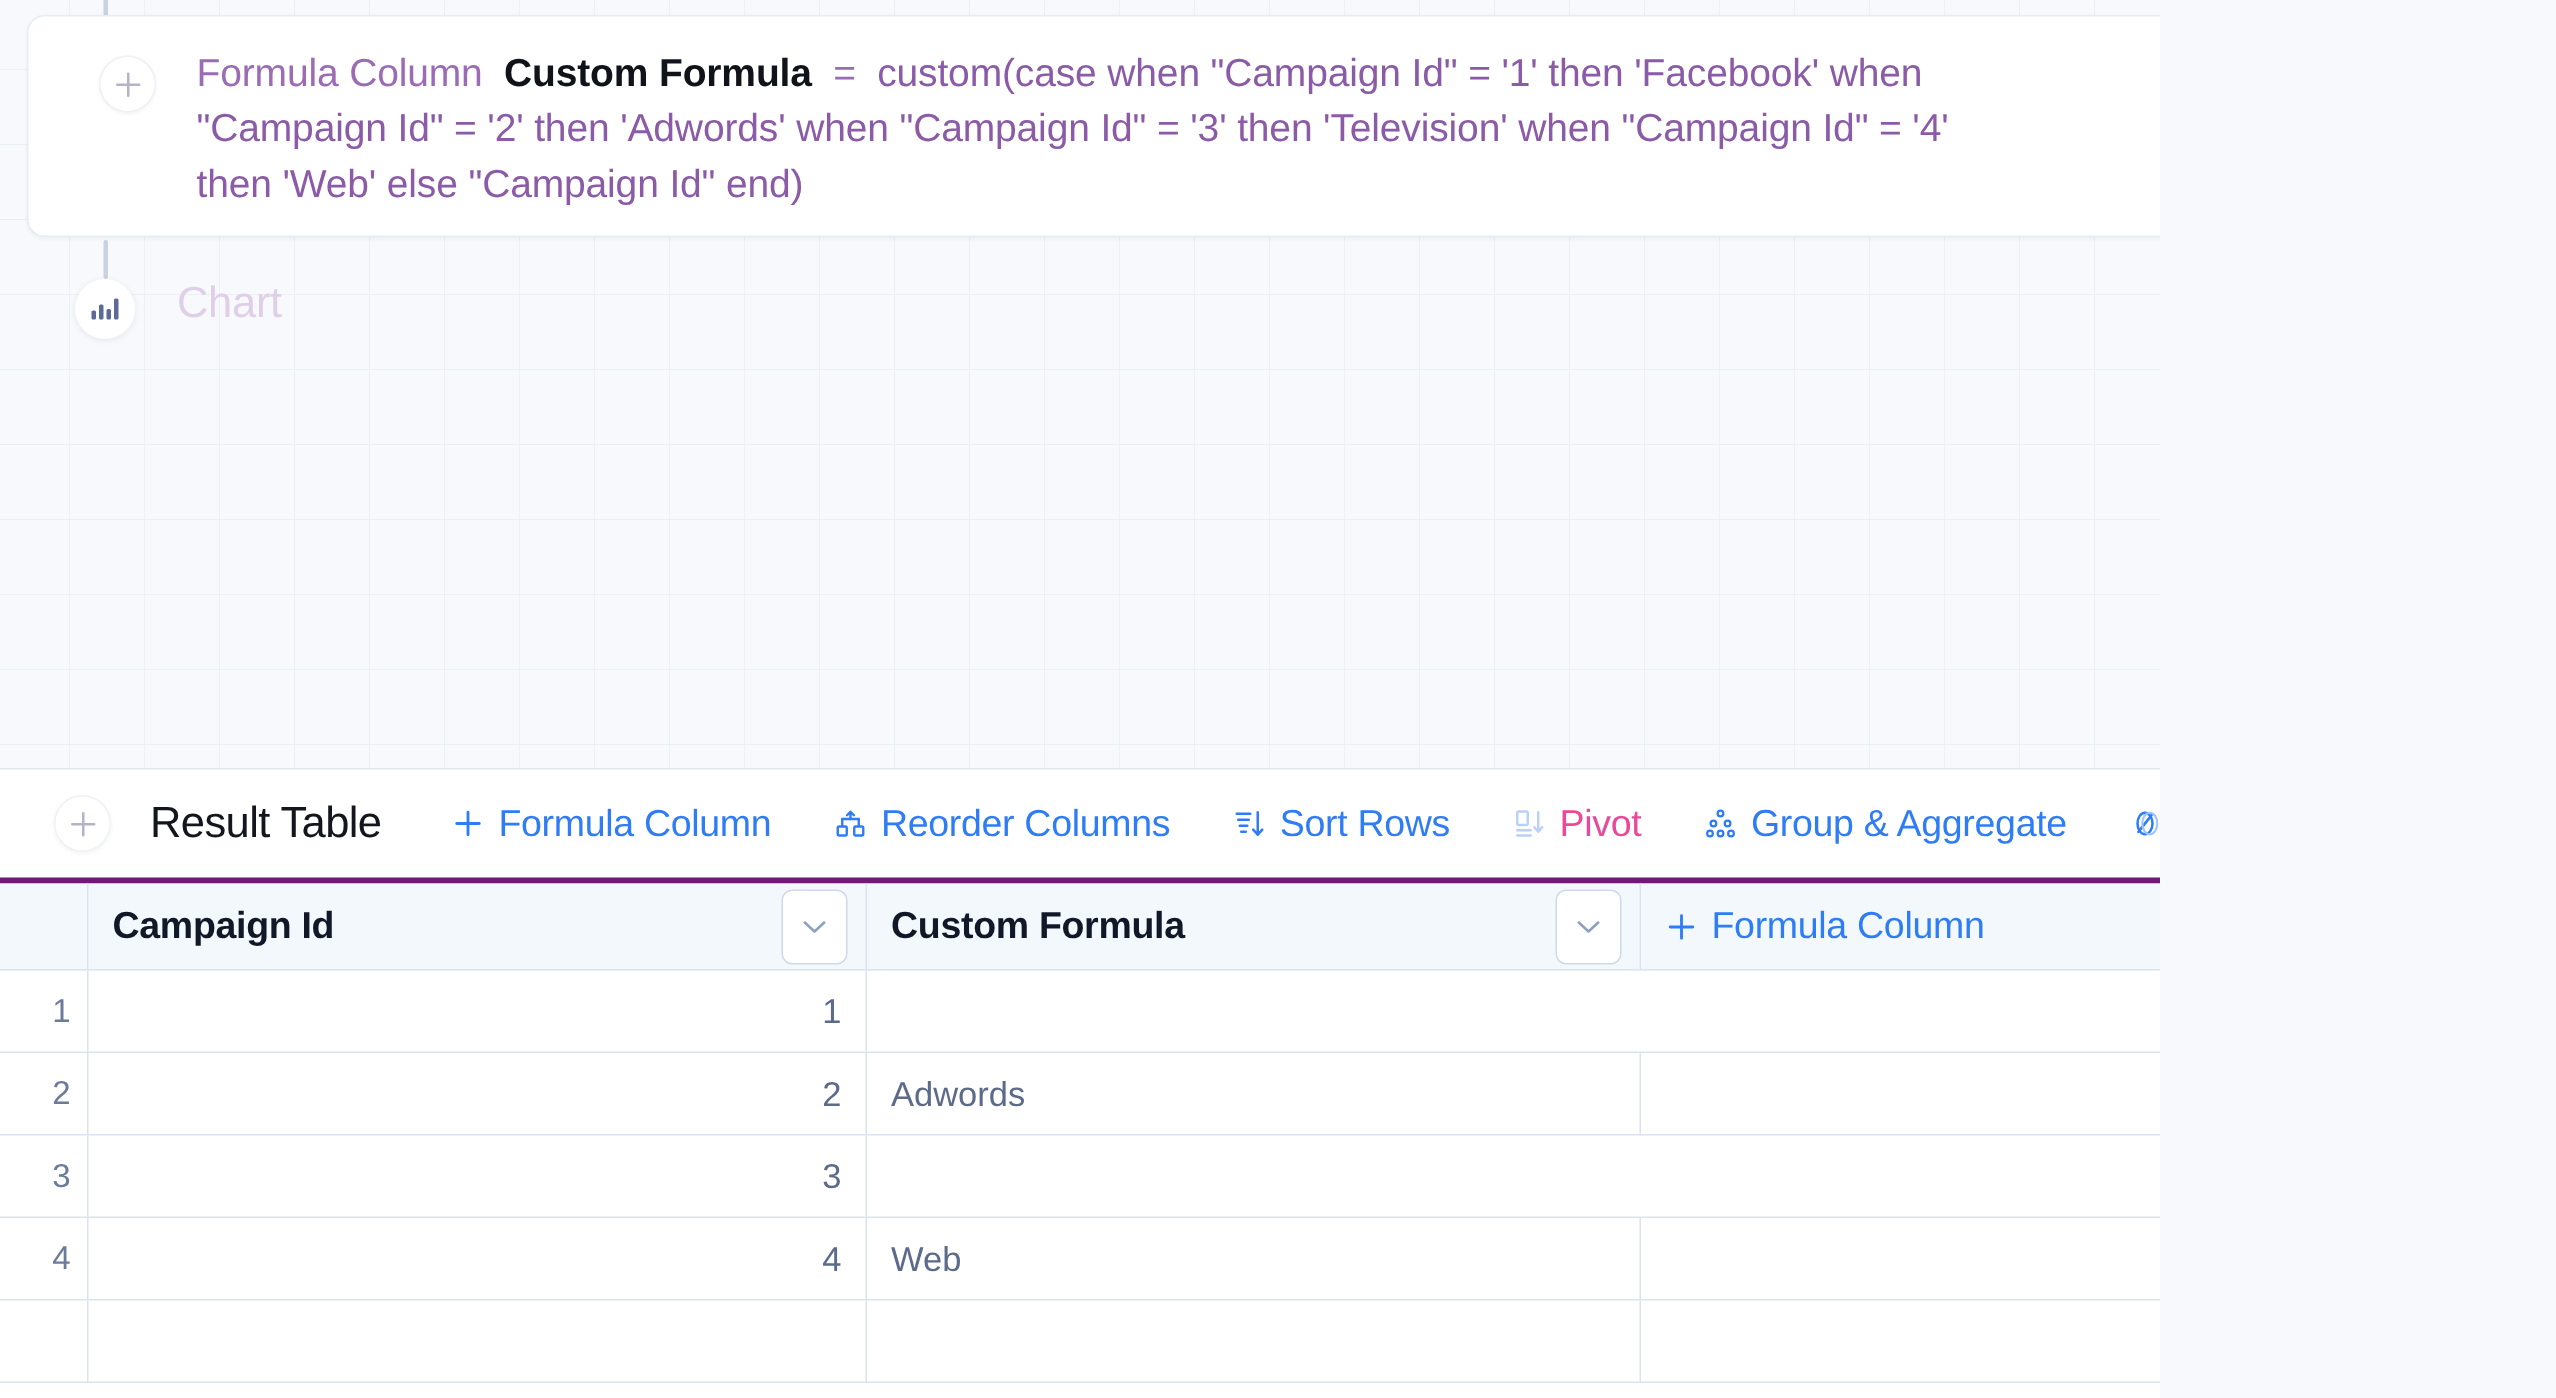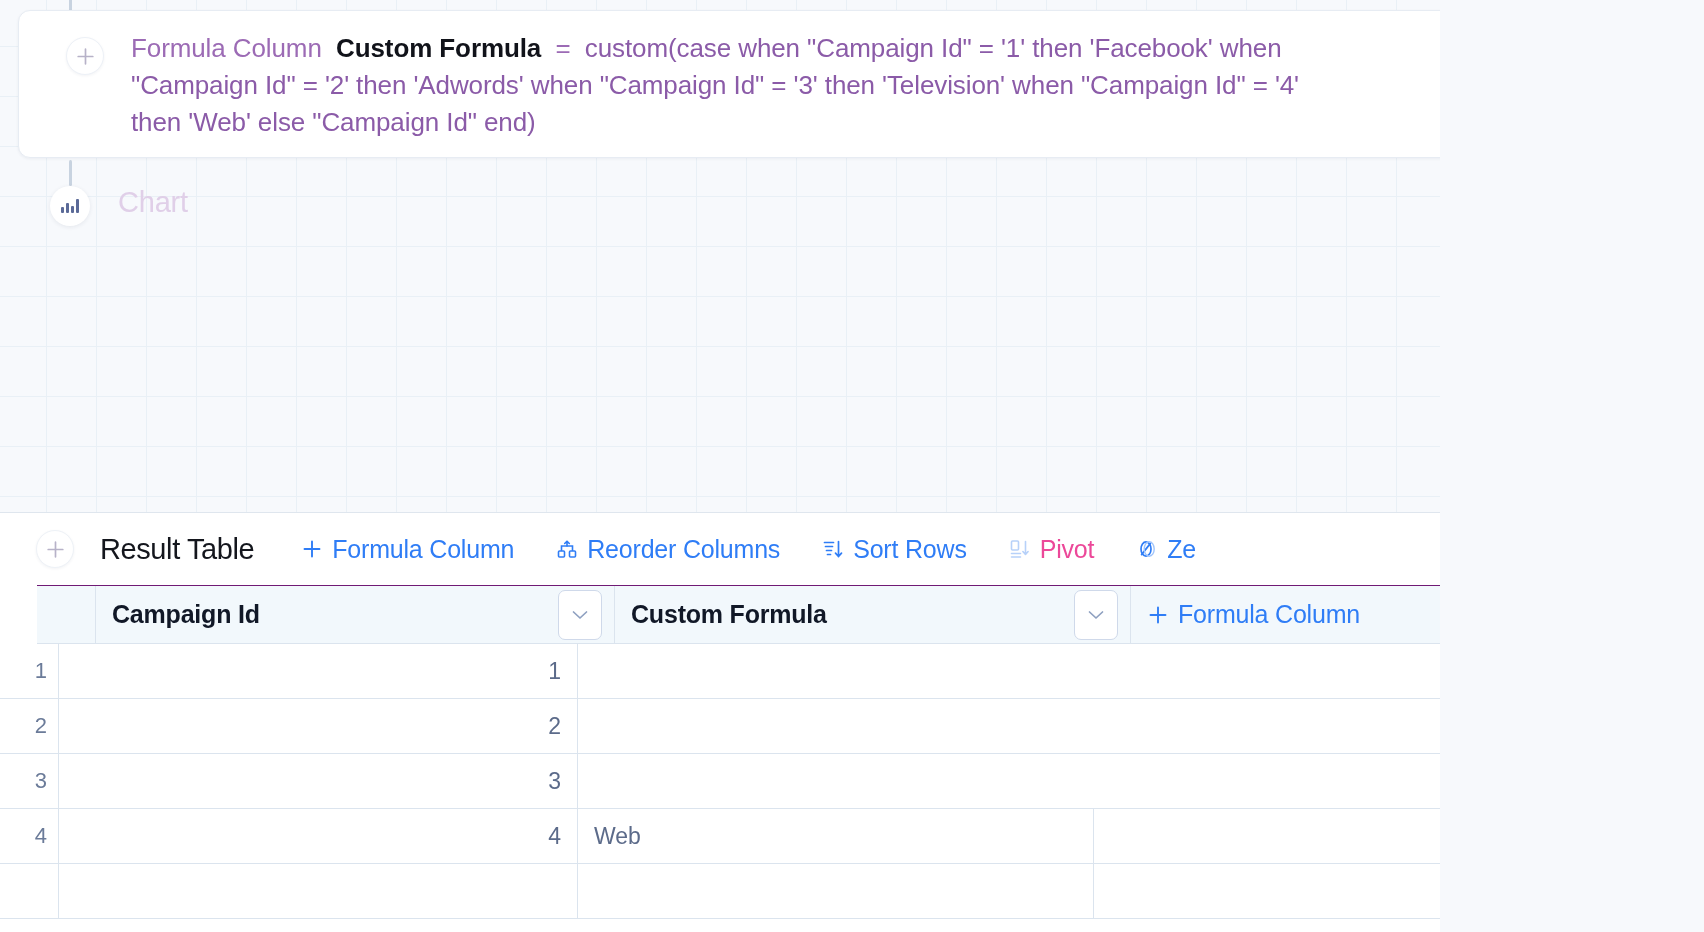--- a/index.html
+++ b/index.html
@@ -212,22 +212,21 @@
     padding: 0 16px;
     overflow: hidden;
   }
   .col-a { flex: 0 0 519px; justify-content: flex-end; }
   .col-b { flex: 0 0 516px; justify-content: flex-start; }
   .col-c { flex: 1 1 auto; justify-content: flex-start; }
 
   
   .grid-head {
     background: #f2f8fc;
-    border-top: 1px solid #701a75;
-    margin-left: 37px;
+    border-top: 4px solid #701a75;
   }
   .grid-head .g-rownum { background: #f2f8fc; border-bottom: 1px solid #dbe4ee; height: 58px; }
   .grid-head .g-cell {
     height: 58px;
     background: #f2f8fc;
     font-size: 25px;
     font-weight: 700;
     color: #111827;
     justify-content: flex-start;
     position: relative;
@@ -352,20 +351,31 @@
 
         <div class="rt-action disabled">
           <svg width="22" height="22" viewBox="0 0 22 22" fill="none">
             <rect x="2.5" y="3" width="7" height="9" rx="1" stroke="#b7d1f9" stroke-width="1.6"></rect>
             <path d="M2.5 15.5h9M2.5 19h9" stroke="#b7d1f9" stroke-width="1.6" stroke-linecap="round"></path>
             <path d="M16.5 3.5v13M16.5 16.5l-2.6-3M16.5 16.5l2.6-3" stroke="#b7d1f9" stroke-width="1.6" stroke-linecap="round" stroke-linejoin="round"></path>
           </svg>
           <span>Pivot</span>
         </div>
 
+        <div class="rt-action">
+          <svg width="22" height="22" viewBox="0 0 22 22" fill="none">
+            <circle cx="11" cy="4.3" r="1.9" stroke="#2f7df6" stroke-width="1.5"></circle>
+            <circle cx="6.3" cy="11" r="1.9" stroke="#2f7df6" stroke-width="1.5"></circle>
+            <circle cx="15.7" cy="11" r="1.9" stroke="#2f7df6" stroke-width="1.5"></circle>
+            <circle cx="4" cy="17.7" r="1.9" stroke="#2f7df6" stroke-width="1.5"></circle>
+            <circle cx="11" cy="17.7" r="1.9" stroke="#2f7df6" stroke-width="1.5"></circle>
+            <circle cx="18" cy="17.7" r="1.9" stroke="#2f7df6" stroke-width="1.5"></circle>
+          </svg>
+          <span>Group &amp; Aggregate</span>
+        </div>
 
         <div class="rt-action">
           <svg width="22" height="22" viewBox="0 0 22 22" fill="none">
             <ellipse cx="10" cy="11" rx="5" ry="7.2" stroke="#2f7df6" stroke-width="1.7"></ellipse>
             <path d="M14.4 5.4L5.6 16.6" stroke="#2f7df6" stroke-width="1.7" stroke-linecap="round"></path>
             <ellipse cx="13.2" cy="11" rx="5" ry="7.2" stroke="#9fc4fb" stroke-width="1.4"></ellipse>
           </svg>
           <span>Ze</span>
         </div>
 
@@ -409,20 +419,21 @@
 
         <div class="grid-row">
           <div class="g-rownum">1</div>
           <div class="g-cell col-a">1</div>
           <div class="g-cell col-c"></div>
         </div>
 
         <div class="grid-row">
           <div class="g-rownum">2</div>
           <div class="g-cell col-a">2</div>
+          <div class="g-cell col-b">Adwords</div>
           <div class="g-cell col-c"></div>
         </div>
 
         <div class="grid-row">
           <div class="g-rownum">3</div>
           <div class="g-cell col-a">3</div>
           <div class="g-cell col-c"></div>
         </div>
 
         <div class="grid-row">

